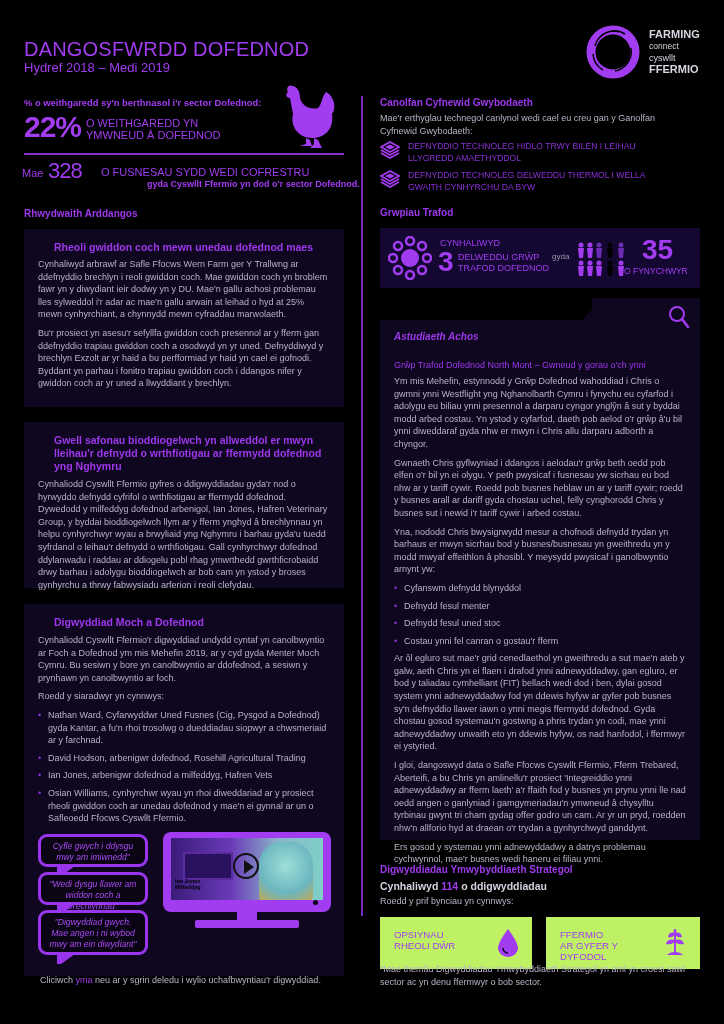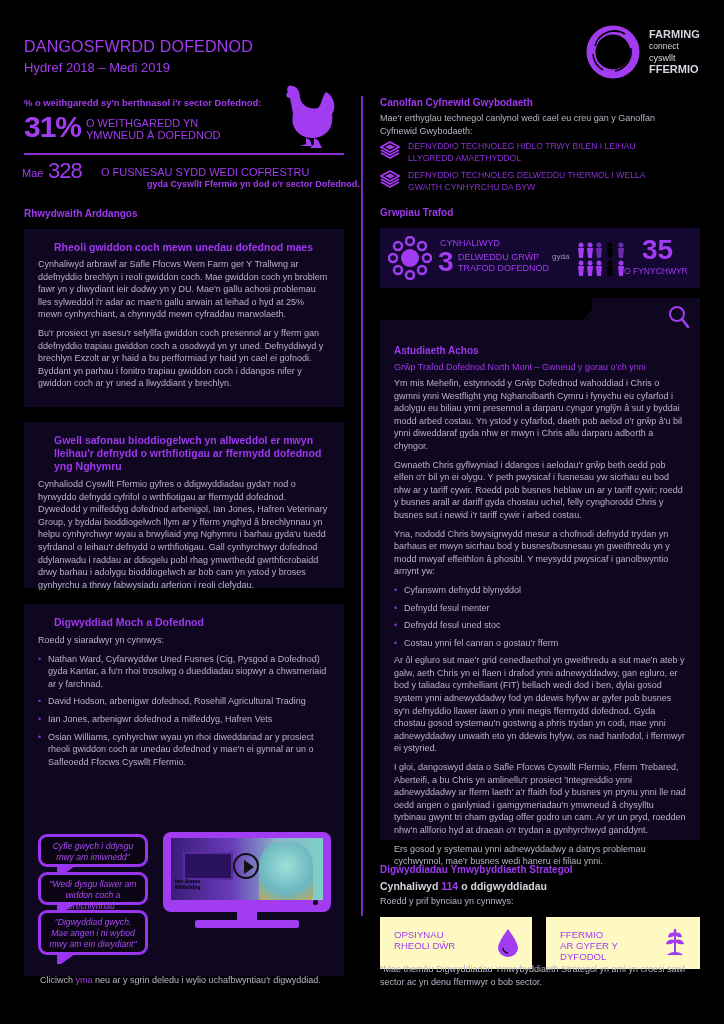--- a/index.html
+++ b/index.html
@@ -10,47 +10,47 @@
   .card-title { font-weight: bold; color: #9d38ec; font-size: 10.5px; line-height: 13px; padding-left: 16px; }
   .body-text { font-size: 9px; line-height: 12.6px; color: #b9b3c6; }
   .body-text p { margin-bottom: 6px; }
   ul.bullets { list-style: none; }
   ul.bullets li { position: relative; padding-left: 10px; font-size: 9px; line-height: 12.6px; color: #b9b3c6; margin-bottom: 5px; }
   ul.bullets li::before { content: "•"; position: absolute; left: 0; color: #8d32d8; }
   .section-label { font-weight: bold; color: #9d38ec; font-size: 10px; }
   .vline { position: absolute; background: #7a2bc2; width: 2px; }
   .bubble { position: absolute; border: 3px solid #9a35ee; border-radius: 9px; background: #0a0414; color: #a84cf2; font-style: italic; font-size: 8.6px; line-height: 11px; text-align: center; padding: 4px 6px; }
   .bubble::after { content: ""; position: absolute; left: 16px; bottom: -12px; border-left: 4px solid #9a35ee; border-top: 10px solid #9a35ee; border-right: 14px solid transparent; width: 0; height: 0; }
-  .topic-box { position: absolute; background: #fef9c3; }
+  .topic-box { position: absolute; background: #bef264; }
   .topic-text { position: absolute; left: 14px; top: 12px; font-size: 9.6px; line-height: 11px; color: #a23cf0; text-transform: uppercase; }
 </style>
 </head>
 <body>
 
-<div class="abs" style="left:24px;top:38px;font-size:16px;color:#a23cf0;letter-spacing:0.2px;">DANGOSFWRDD DOFEDNOD</div>
+<div class="abs" style="left:24px;top:38px;font-size:20px;color:#a23cf0;letter-spacing:0.2px;">DANGOSFWRDD DOFEDNOD</div>
 <div class="abs" style="left:24px;top:60px;font-size:13px;color:#a23cf0;">Hydref 2018 – Medi 2019</div>
 
 <div class="abs" style="left:585px;top:24px;width:130px;height:56px;">
   <svg width="56" height="56" viewBox="0 0 56 56" style="position:absolute;left:0;top:0;">
     <circle cx="28" cy="28" r="22" fill="none" stroke="#a23cf0" stroke-width="9"></circle>
     <path d="M10 22 A20 20 0 0 1 40 10" fill="none" stroke="#000" stroke-width="1.5"></path>
     <path d="M46 24 A20 20 0 0 1 30 47" fill="none" stroke="#000" stroke-width="1.5"></path>
     <path d="M18 46 A20 20 0 0 1 8 30" fill="none" stroke="#000" stroke-width="1.5"></path>
     <path d="M14 14 A20 20 0 0 1 34 8" fill="none" stroke="#000" stroke-width="1.2"></path>
   </svg>
   <div style="position:absolute;left:64px;top:4px;font-weight:bold;font-size:11px;color:#d8d4e0;">FARMING</div>
   <div style="position:absolute;left:64px;top:17px;font-size:8.5px;color:#d8d4e0;">connect</div>
   <div style="position:absolute;left:64px;top:29px;font-size:9px;color:#d8d4e0;">cyswllt</div>
   <div style="position:absolute;left:64px;top:39px;font-weight:bold;font-size:11px;color:#d8d4e0;">FFERMIO</div>
 </div>
 
 <div class="vline" style="left:361px;top:96px;height:820px;"></div>
 
 <div class="abs" style="left:24px;top:97px;font-size:9.4px;font-weight:bold;color:#a23cf0;">% o weithgaredd sy'n berthnasol i'r sector Dofednod:</div>
-<div class="abs" style="left:24px;top:110px;font-size:30px;font-weight:bold;color:#a23cf0;letter-spacing:-1px;">31%</div>
+<div class="abs" style="left:24px;top:110px;font-size:30px;font-weight:bold;color:#a23cf0;letter-spacing:-1px;">22%</div>
 <div class="abs" style="left:86px;top:117px;font-size:11px;line-height:12px;color:#a23cf0;">
   <div>O WEITHGAREDD YN</div>
   <div>YMWNEUD Â DOFEDNOD</div>
 </div>
 <svg class="abs" width="60" height="72" viewBox="0 0 60 72" style="left:282px;top:80px;">
   <path d="M10 6 C6 4 4 9 6 12 C3 14 4 18 8 18 L11 34 C8 46 16 58 30 58 C44 58 52 48 50 34 C55 28 52 16 44 12 C40 16 40 24 36 28 C28 30 20 26 18 18 C18 10 14 6 10 6 Z" fill="#a23cf0"></path>
   <path d="M24 58 L24 64 L18 66 L30 66 L28 60 Z M32 58 L32 64 L28 68 L40 68 L36 60 Z" fill="#a23cf0"></path>
 </svg>
 <div class="abs" style="left:24px;top:153px;width:320px;height:2px;background:#8a30d6;"></div>
 
@@ -74,20 +74,21 @@
 <div class="card" style="left:24px;top:422px;width:320px;height:166px;padding:12px 14px;">
   <div class="card-title" style="margin-bottom:5px;">Gwell safonau bioddiogelwch yn allweddol er mwyn lleihau'r defnydd o wrthfiotigau ar ffermydd dofednod yng Nghymru</div>
   <div class="body-text">
     <p>Cynhaliodd Cyswllt Ffermio gyfres o ddigwyddiadau gyda'r nod o hyrwyddo defnydd cyfrifol o wrthfiotigau ar ffermydd dofednod. Dywedodd y milfeddyg dofednod arbenigol, Ian Jones, Hafren Veterinary Group, y byddai bioddiogelwch llym ar y fferm ynghyd â brechlynnau yn helpu cynhyrchwyr wyau a brwyliaid yng Nghymru i barhau gyda'u tuedd syfrdanol o leihau'r defnydd o wrthfiotigau. Gall cynhyrchwyr dofednod ddylanwadu i raddau ar ddiogelu pobl rhag ymwrthedd gwrthficrobaidd drwy barhau i adolygu bioddiogelwch ar bob cam yn ystod y broses gynhyrchu a thrwy fabwysiadu arferion i reoli clefydau.</p>
   </div>
 </div>
 
 <div class="card" style="left:24px;top:604px;width:320px;height:372px;padding:12px 14px;">
   <div class="card-title" style="margin-bottom:5px;">Digwyddiad Moch a Dofednod</div>
   <div class="body-text">
+    <p>Cynhaliodd Cyswllt Ffermio'r digwyddiad undydd cyntaf yn canolbwyntio ar Foch a Dofednod ym mis Mehefin 2019, ar y cyd gyda Menter Moch Cymru. Bu sesiwn y bore yn canolbwyntio ar ddofednod, a sesiwn y prynhawn yn canolbwyntio ar foch.</p>
     <p>Roedd y siaradwyr yn cynnwys:</p>
   </div>
   <ul class="bullets">
     <li>Nathan Ward, Cyfarwyddwr Uned Fusnes (Cig, Pysgod a Dofednod) gyda Kantar, a fu'n rhoi trosolwg o dueddiadau siopwyr a chwsmeriaid ar y farchnad.</li>
     <li>David Hodson, arbenigwr dofednod, Rosehill Agricultural Trading</li>
     <li>Ian Jones, arbenigwr dofednod a milfeddyg, Hafren Vets</li>
     <li>Osian Williams, cynhyrchwr wyau yn rhoi diweddariad ar y prosiect rheoli gwiddon coch ar unedau dofednod y mae'n ei gynnal ar un o Safleoedd Ffocws Cyswllt Ffermio.</li>
   </ul>
 </div>
 
@@ -189,22 +190,22 @@
   </svg>
   <div style="position:absolute;left:262px;top:6px;font-size:28px;font-weight:bold;color:#a23cf0;">35</div>
   <div style="position:absolute;left:244px;top:38px;font-size:8.5px;color:#a23cf0;">O FYNYCHWYR</div>
 </div>
 
 <div class="card" style="left:592px;top:298px;width:108px;height:24px;"></div>
 <svg class="abs" width="12" height="14" viewBox="0 0 12 14" style="left:581px;top:308px;">
   <path d="M12 0 L12 14 L0 14 Z" fill="#0f061f"></path>
 </svg>
 <div class="card" style="left:380px;top:320px;width:320px;height:520px;padding:8px 14px;">
-  <div style="font-weight:bold;color:#9d38ec;font-size:10px;margin-top:17px;">Astudiaeth Achos</div>
-  <div style="color:#9d38ec;font-size:9px;margin-top:6px;margin-bottom:5px;">Grŵp Trafod Dofednod North Mont – Gwneud y gorau o'ch ynni</div>
+  <div style="font-weight:bold;color:#9d38ec;font-size:10px;margin-top:3px;font-style:italic;">Astudiaeth Achos</div>
+  <div style="color:#9d38ec;font-size:9px;margin-top:18px;margin-bottom:5px;">Grŵp Trafod Dofednod North Mont – Gwneud y gorau o'ch ynni</div>
   <div class="body-text">
     <p>Ym mis Mehefin, estynnodd y Grŵp Dofednod wahoddiad i Chris o gwmni ynni Westflight yng Nghanolbarth Cymru i fynychu eu cyfarfod i adolygu eu biliau ynni presennol a darparu cyngor ynglŷn â sut y byddai modd arbed costau. Yn ystod y cyfarfod, daeth pob aelod o'r grŵp â'u bil ynni diweddaraf gyda nhw er mwyn i Chris allu darparu adborth a chyngor.</p>
     <p>Gwnaeth Chris gyflwyniad i ddangos i aelodau'r grŵp beth oedd pob elfen o'r bil yn ei olygu. Y peth pwysicaf i fusnesau yw sicrhau eu bod nhw ar y tariff cywir. Roedd pob busnes heblaw un ar y tariff cywir; roedd y busnes arall ar dariff gyda chostau uchel, felly cynghorodd Chris y busnes sut i newid i'r tariff cywir i arbed costau.</p>
     <p>Yna, nododd Chris bwysigrwydd mesur a chofnodi defnydd trydan yn barhaus er mwyn sicrhau bod y busnes/busnesau yn gweithredu yn y modd mwyaf effeithlon â phosibl. Y meysydd pwysicaf i ganolbwyntio arnynt yw:</p>
   </div>
   <ul class="bullets">
     <li>Cyfanswm defnydd blynyddol</li>
     <li>Defnydd fesul menter</li>
     <li>Defnydd fesul uned stoc</li>
     <li>Costau ynni fel canran o gostau'r fferm</li>

